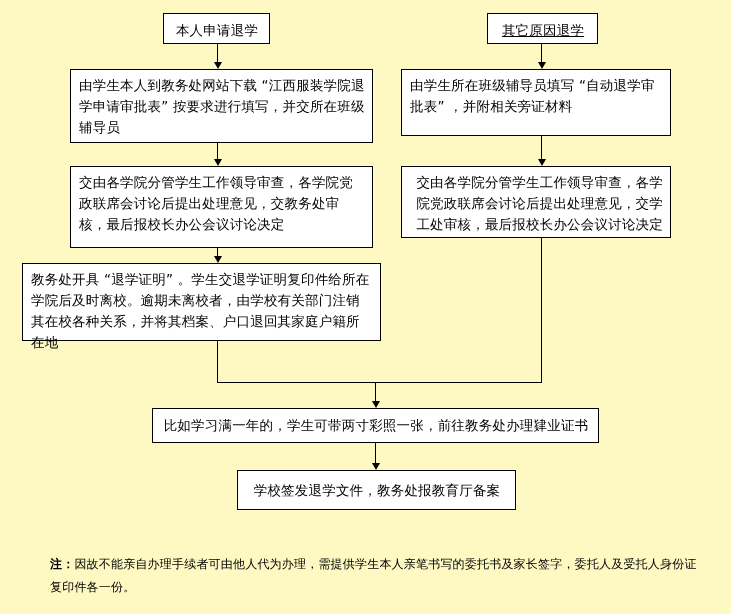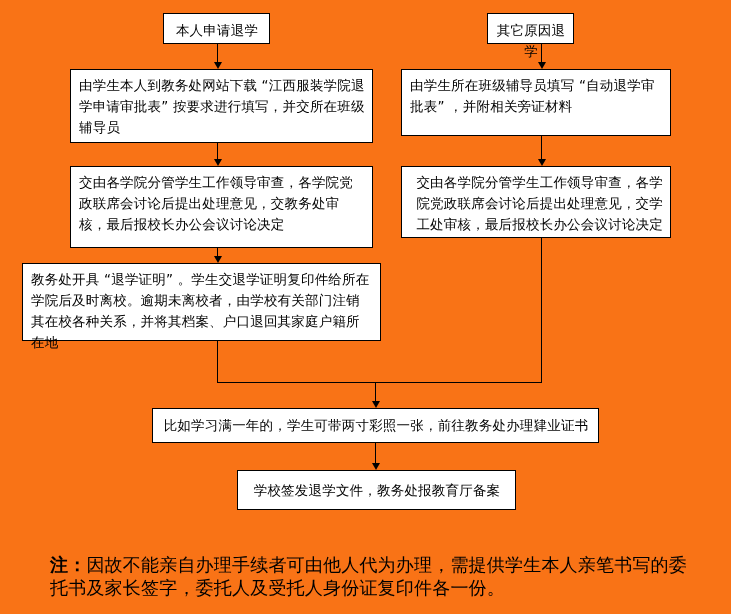--- a/index.html
+++ b/index.html
@@ -4,21 +4,21 @@
 <style>
   html, body {
     margin: 0;
     padding: 0;
     background: #ffffff;
   }
   #canvas {
     position: relative;
     width: 731px;
     height: 614px;
-    background: #f97316;
+    background: #fef9c3;
     font-family: "DejaVu Sans", "Liberation Sans", sans-serif;
     overflow: hidden;
   }
   .node {
     position: absolute;
     box-sizing: border-box;
     border: 1px solid #000000;
     background: #ffffff;
     color: #000000;
     font-size: 13.5px;
@@ -53,37 +53,37 @@
     width: 0;
     height: 0;
     border-left: 4px solid transparent;
     border-right: 4px solid transparent;
     border-top: 7px solid #000000;
     z-index: 1;
   }
   .note {
     position: absolute;
     color: #000000;
-    font-size: 18px;
+    font-size: 12px;
     line-height: 23px;
     letter-spacing: 0.2px;
     z-index: 2;
   }
   .note b { font-weight: bold; }
 </style>
 </head>
 <body>
 
 <div id="canvas">
 
   <div class="node center" style="left:163px; top:13px; width:107px; height:31px;">
     <span>本人申请退学</span>
   </div>
 
-  <div class="node center" style="left:487px; top:13px; width:87px; height:31px;">
+  <div class="node center" style="left:487px; top:13px; width:111px; height:31px;text-decoration:underline;">
     <span>其它原因退学</span>
   </div>
 
   <div class="ln v" style="left:217px; top:44px; height:21px;"></div>
   <div class="arrowhead" style="left:214px; top:62px;"></div>
 
   <div class="ln v" style="left:541px; top:44px; height:21px;"></div>
   <div class="arrowhead" style="left:538px; top:62px;"></div>
 
   <div class="node" style="left:401px; top:69px; width:270px; height:67px;">

